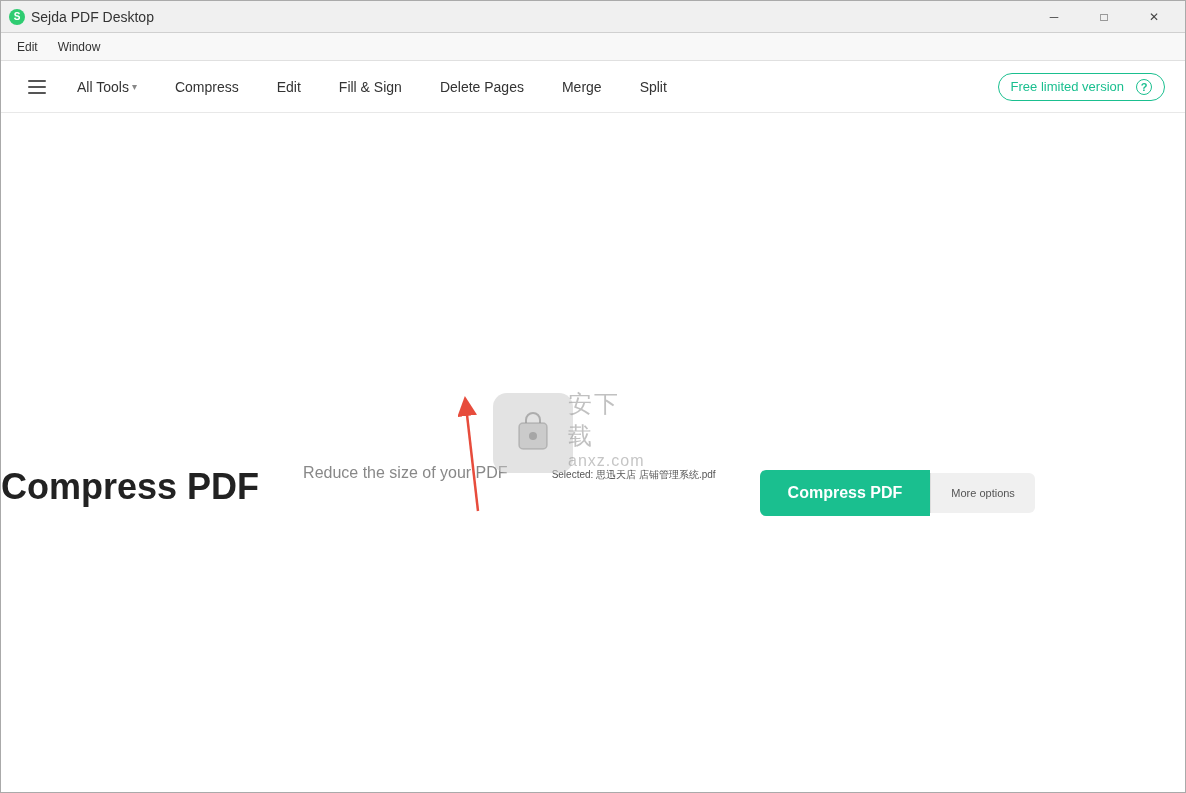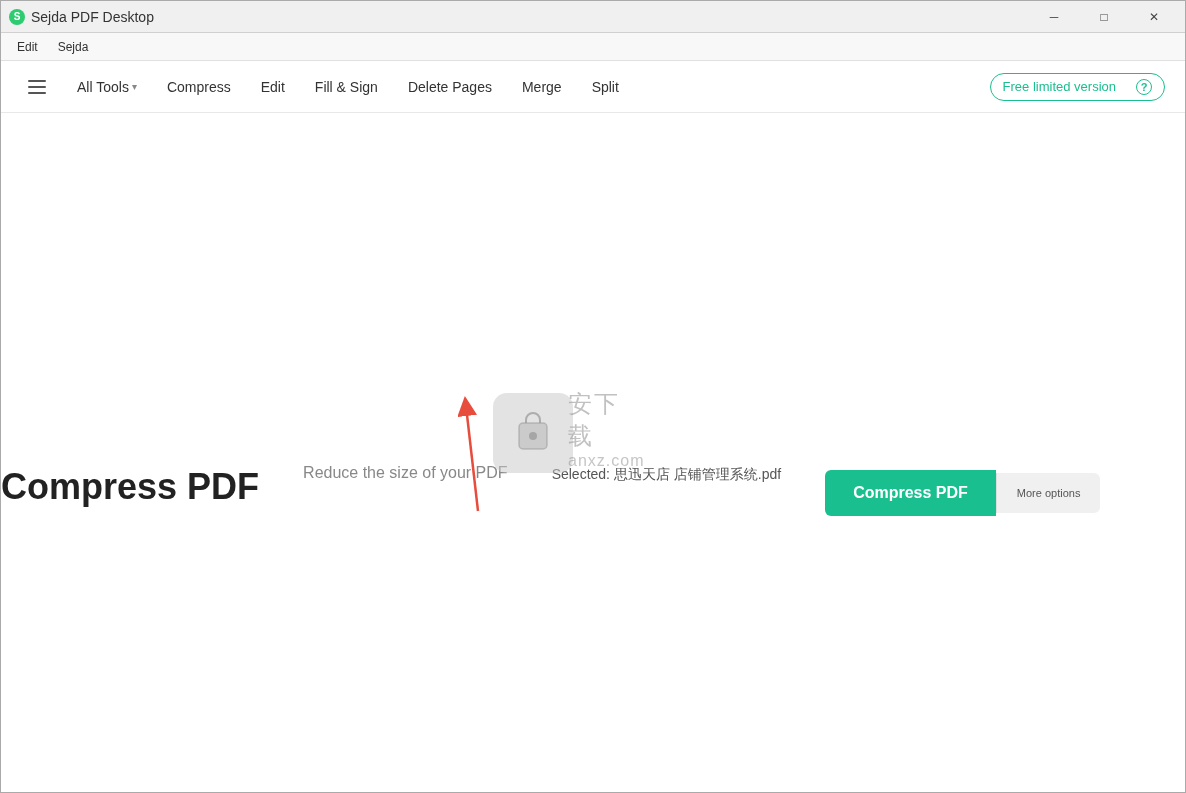--- a/index.html
+++ b/index.html
@@ -105,21 +105,21 @@
     }
     .hamburger-line {
       width: 18px;
       height: 2px;
       background: #555;
       border-radius: 1px;
     }
     .toolbar-nav {
       display: flex;
       align-items: center;
-      gap: 6px;
+      gap: 14px;
       flex: 1;
     }
     .nav-item {
       font-size: 14px;
       color: #333;
       padding: 6px 12px;
       cursor: pointer;
       border-radius: 4px;
       display: flex;
       align-items: center;
@@ -132,21 +132,21 @@
     }
     .free-version-badge {
       border: 1.5px solid #1abf8f;
       color: #1abf8f;
       padding: 5px 12px;
       border-radius: 20px;
       font-size: 13px;
       cursor: pointer;
       display: flex;
       align-items: center;
-      gap: 20px;
+      gap: 12px;
       white-space: nowrap;
     }
     .free-version-badge .help-icon {
       width: 16px;
       height: 16px;
       border-radius: 50%;
       border: 1.5px solid #1abf8f;
       display: flex;
       align-items: center;
       justify-content: center;
@@ -171,21 +171,21 @@
       font-weight: 700;
       color: #222;
       margin-bottom: 12px;
     }
     .page-subtitle {
       font-size: 16px;
       color: #888;
       margin-bottom: 40px;
     }
     .selected-file {
-      font-size: 14px;
+      font-size: 10px;
       color: #888;
       margin-bottom: 36px;
     }
     .selected-file span {
       color: #555;
     }
 
     .action-row {
       display: flex;
       align-items: center;
@@ -251,21 +251,21 @@
   </div>
   <div class="title-bar-controls">
     <button class="tb-btn">─</button>
     <button class="tb-btn">□</button>
     <button class="tb-btn close">✕</button>
   </div>
 </div>
 
 <div class="menu-bar">
   <span class="menu-item">Edit</span>
-  <span class="menu-item">Sejda</span>
+  <span class="menu-item">Window</span>
 </div>
 
 <div class="toolbar">
   <div class="toolbar-hamburger">
     <div class="hamburger-line"></div>
     <div class="hamburger-line"></div>
     <div class="hamburger-line"></div>
   </div>
   <div class="toolbar-nav">
     <span class="nav-item">

